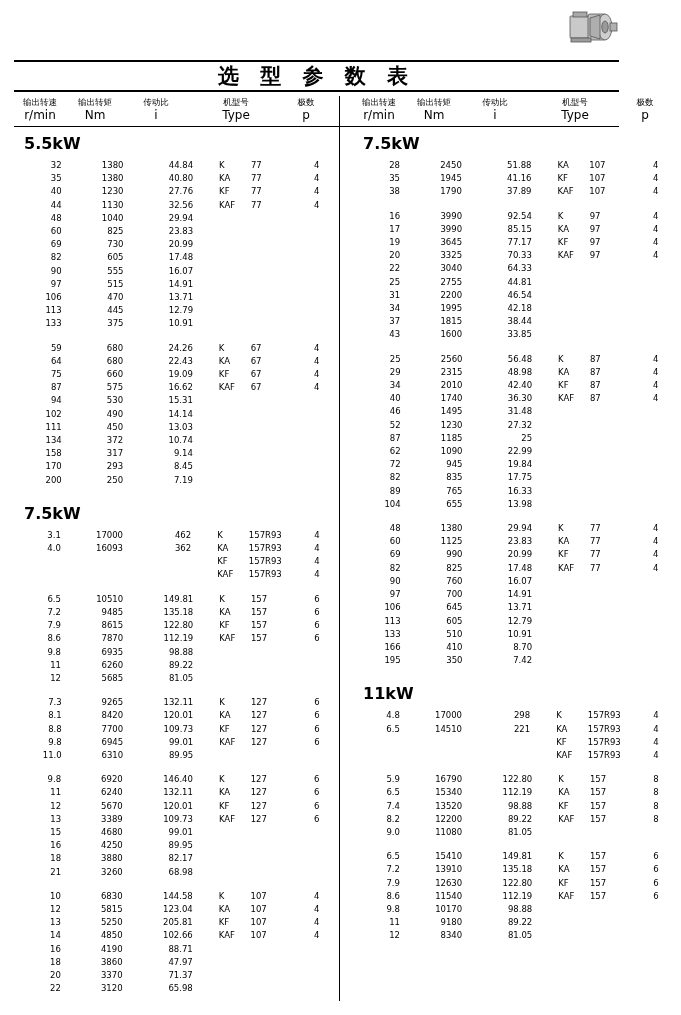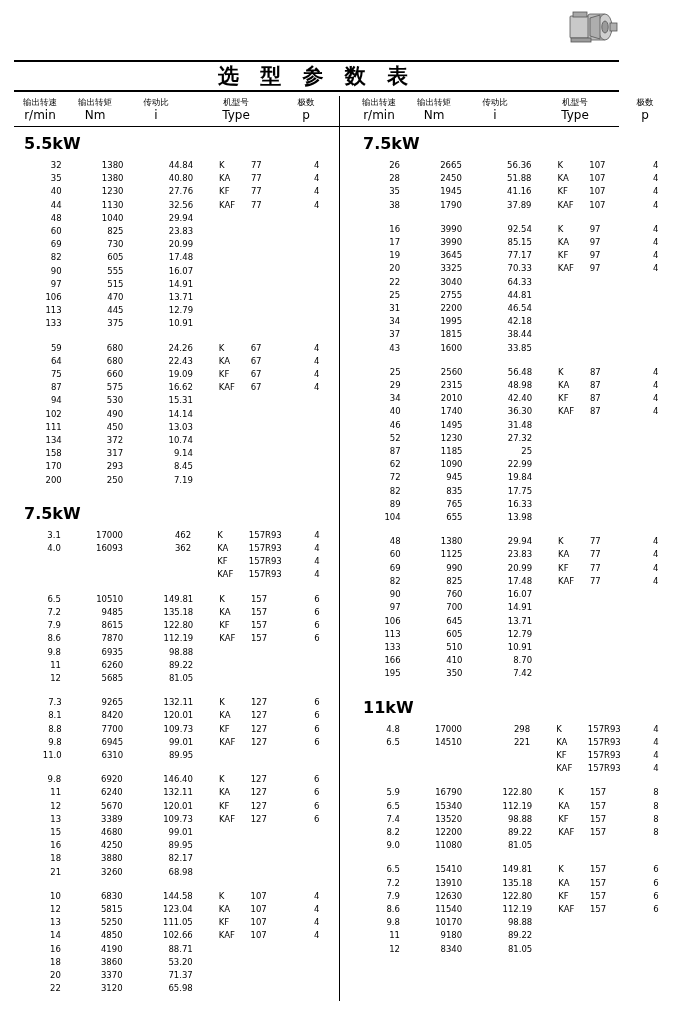--- a/index.html
+++ b/index.html
@@ -579,21 +579,21 @@
             <td class="c-rpm">12</td>
             <td class="c-nm">5815</td>
             <td class="c-i">123.04</td>
             <td class="c-type-a">KA</td>
             <td class="c-type-b">107</td>
             <td class="c-p">4</td>
           </tr>
           <tr>
             <td class="c-rpm">13</td>
             <td class="c-nm">5250</td>
-            <td class="c-i">111.05</td>
+            <td class="c-i">205.81</td>
             <td class="c-type-a">KF</td>
             <td class="c-type-b">107</td>
             <td class="c-p">4</td>
           </tr>
           <tr>
             <td class="c-rpm">14</td>
             <td class="c-nm">4850</td>
             <td class="c-i">102.66</td>
             <td class="c-type-a">KAF</td>
             <td class="c-type-b">107</td>
@@ -603,21 +603,21 @@
             <td class="c-rpm">16</td>
             <td class="c-nm">4190</td>
             <td class="c-i">88.71</td>
             <td class="c-type-a"></td>
             <td class="c-type-b"></td>
             <td class="c-p"></td>
           </tr>
           <tr>
             <td class="c-rpm">18</td>
             <td class="c-nm">3860</td>
-            <td class="c-i">53.20</td>
+            <td class="c-i">47.97</td>
             <td class="c-type-a"></td>
             <td class="c-type-b"></td>
             <td class="c-p"></td>
           </tr>
           <tr>
             <td class="c-rpm">20</td>
             <td class="c-nm">3370</td>
             <td class="c-i">71.37</td>
             <td class="c-type-a"></td>
             <td class="c-type-b"></td>
@@ -633,28 +633,20 @@
           </tr>
         </tbody>
       </table>
       <div style="height: 11px;"></div>
     </div>
   <div class="col right" id="col-right">
       <div class="kw">7.5kW</div>
       <table class="data">
         <tbody>
           <tr>
-            <td class="c-rpm">26</td>
-            <td class="c-nm">2665</td>
-            <td class="c-i">56.36</td>
-            <td class="c-type-a">K</td>
-            <td class="c-type-b">107</td>
-            <td class="c-p">4</td>
-          </tr>
-          <tr>
             <td class="c-rpm">28</td>
             <td class="c-nm">2450</td>
             <td class="c-i">51.88</td>
             <td class="c-type-a">KA</td>
             <td class="c-type-b">107</td>
             <td class="c-p">4</td>
           </tr>
           <tr>
             <td class="c-rpm">35</td>
             <td class="c-nm">1945</td>

